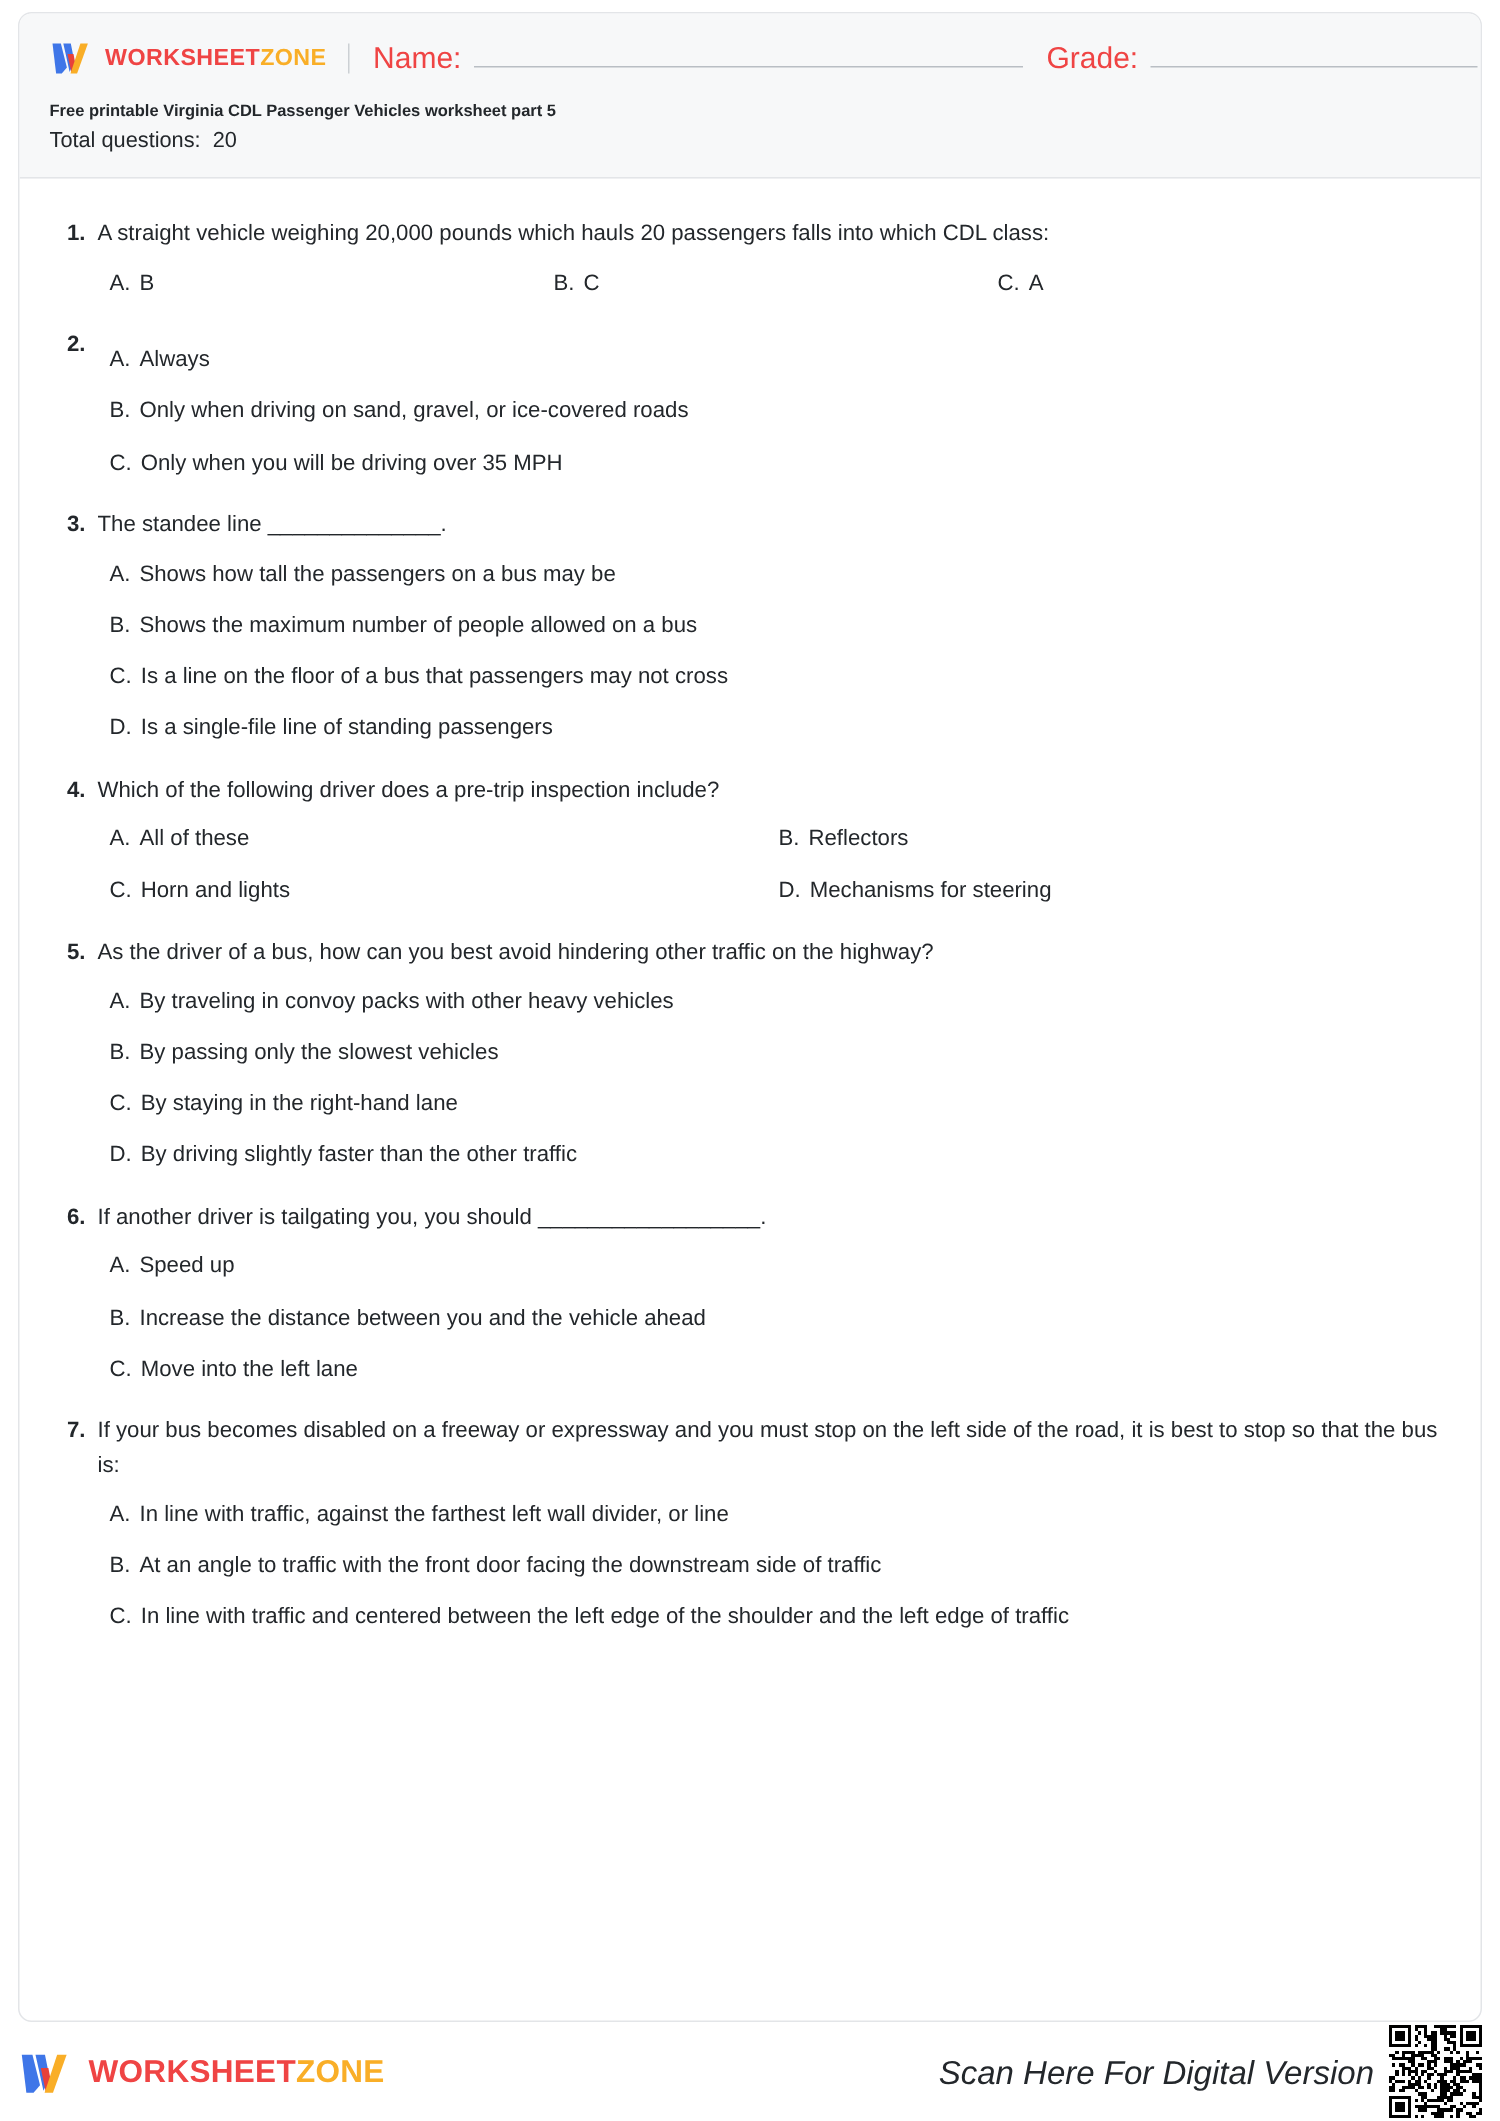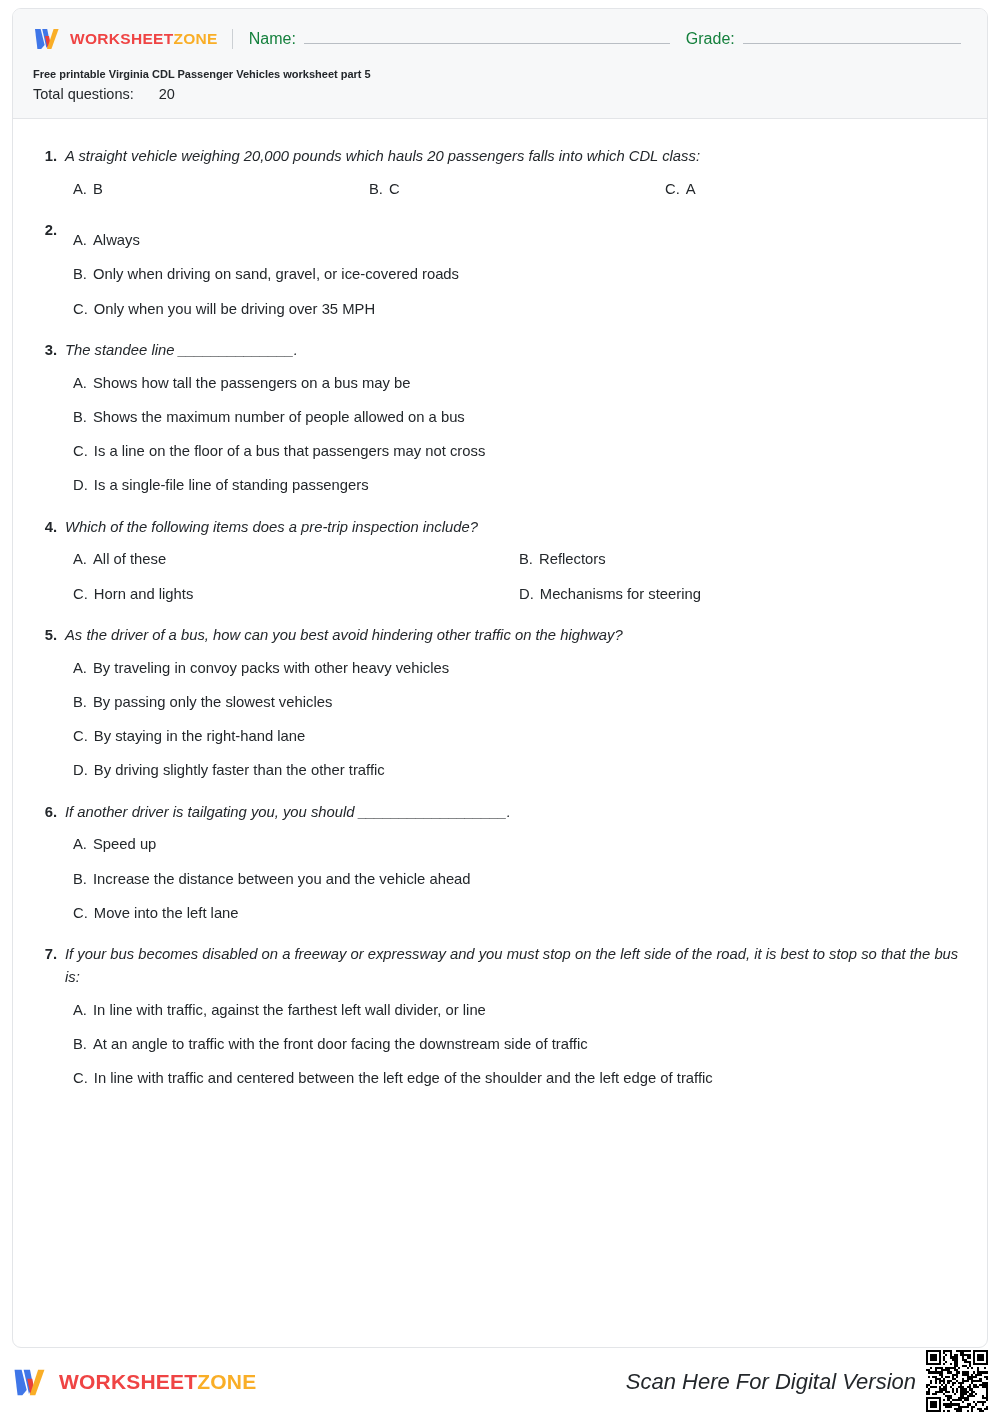--- a/index.html
+++ b/index.html
@@ -69,22 +69,22 @@
     margin: 0 16px 0 14px;
     flex: 0 0 auto;
   }
 
   .field {
     display: flex;
     align-items: baseline;
     flex: 0 0 auto;
   }
   .field-label {
-    font-size: 16px;
-    color: #15803d;
+    font-size: 20px;
+    color: #ef4444;
     white-space: nowrap;
   }
   .field-rule {
     border-bottom: 1px solid #b9bec4;
     height: 14px;
     margin-left: 8px;
   }
   .field-name .field-rule { width: 366px; }
   .field-grade { margin-left: 16px; }
   .field-grade .field-rule { width: 218px; }
@@ -97,21 +97,21 @@
     font-weight: bold;
     color: #23272b;
     line-height: 1.42;
   }
   .sheet-subtitle {
     font-size: 14.5px;
     color: #23272b;
     line-height: 1.42;
     margin-top: 1px;
   }
-  .sheet-subtitle .count { margin-left: 25px; }
+  .sheet-subtitle .count { margin-left: 8px; }
 
   
   .sheet-body {
     padding: 26px 26px 0 26px;
   }
 
   .question {
     display: flex;
     margin-bottom: 19px;
   }
@@ -126,21 +126,20 @@
     line-height: 1.55;
   }
   .q-body {
     flex: 1 1 auto;
     min-width: 0;
   }
   .q-text {
     font-size: 14.8px;
     color: #23272b;
     line-height: 1.55;
-    font-style: italic;
   }
 
   .options {
     margin-top: 10px;
     display: grid;
     gap: 12px 0;
   }
   .options.cols-1 { grid-template-columns: 1fr; }
   .options.cols-2 { grid-template-columns: 446px 1fr; }
   .options.cols-3 { grid-template-columns: 296px 296px 1fr; }
@@ -294,21 +293,21 @@
             <div class="option">
               <span class="opt-letter">D.</span>
               <span class="opt-text">Is a single-file line of standing passengers</span>
             </div>
           </div>
         </div>
       </div>
       <div class="question">
         <div class="q-num">4.</div>
         <div class="q-body">
-          <div class="q-text">Which of the following items does a pre-trip inspection include?</div>
+          <div class="q-text">Which of the following driver does a pre-trip inspection include?</div>
           <div class="options cols-2">
             <div class="option">
               <span class="opt-letter">A.</span>
               <span class="opt-text">All of these</span>
             </div>
             <div class="option">
               <span class="opt-letter">B.</span>
               <span class="opt-text">Reflectors</span>
             </div>
             <div class="option">

